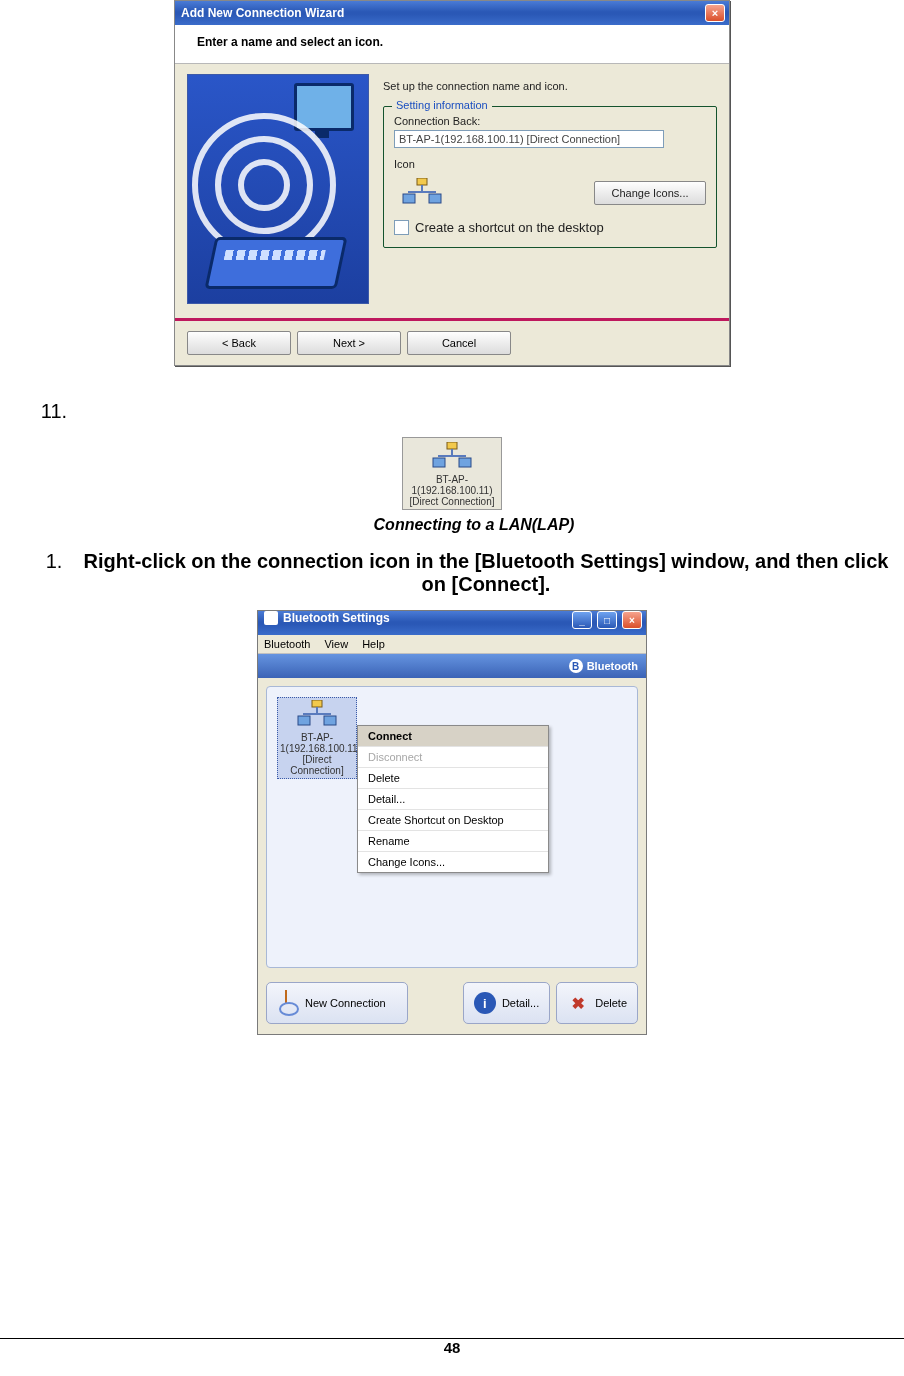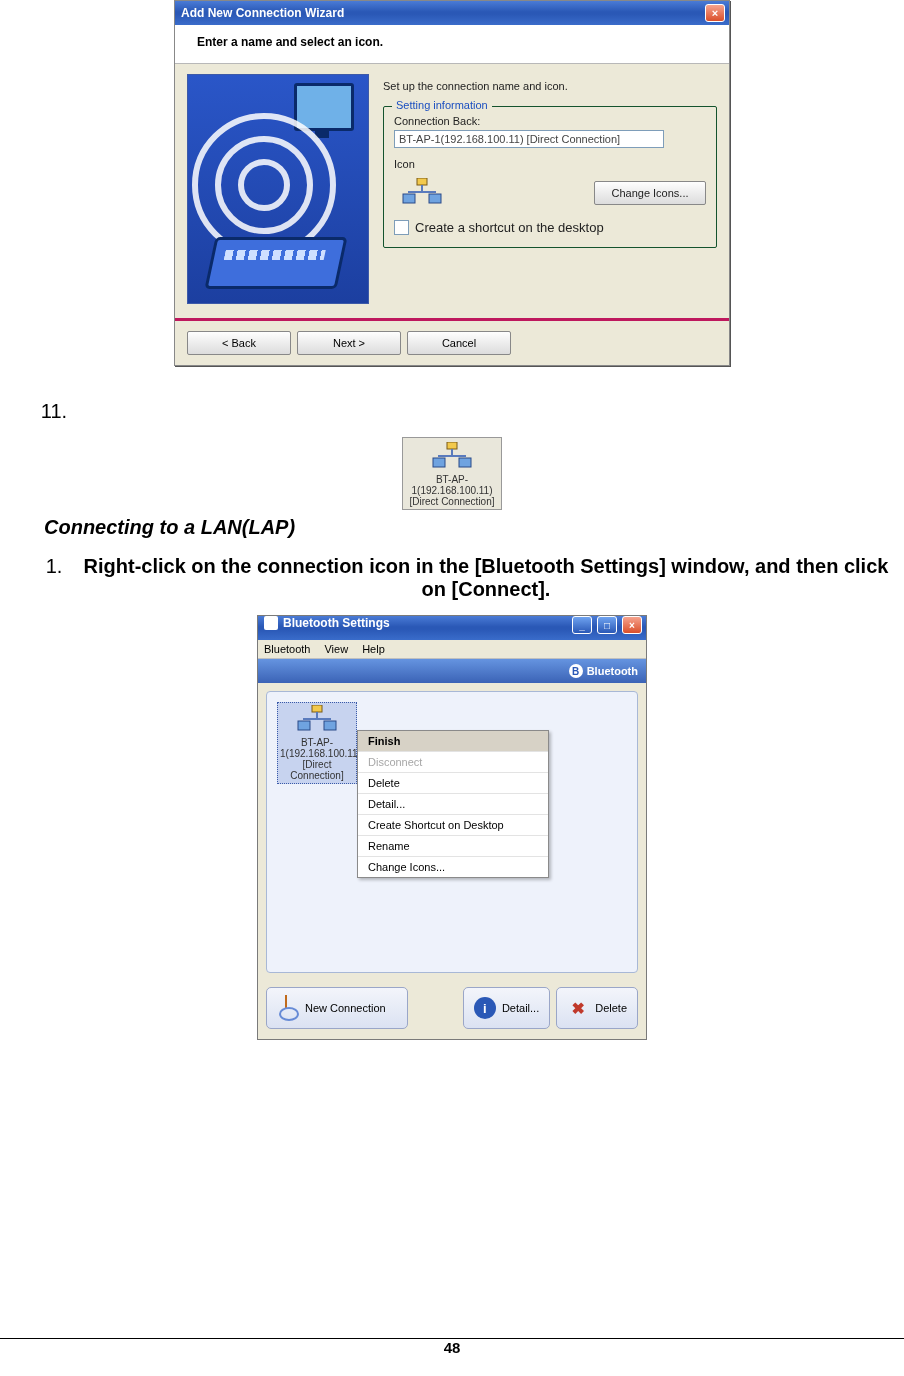--- a/index.html
+++ b/index.html
@@ -154,21 +154,21 @@
 
   
   .ap-icon-block{
     width:94px;margin:14px auto 4px auto;
     border:1px solid #999;background:#e9e7db;
     padding:4px 2px 2px 2px;
     text-align:center;font-size:10px;color:#333;
   }
   .ap-icon-block .net-icon{margin:0 auto 2px auto;width:40px;}
 
-  .subtitle{font-style:italic;font-weight:bold;margin-top:6px;margin-left:44px;font-size:20px;}
+  .subtitle{font-style:italic;font-weight:bold;margin-top:6px;margin-left:44px;font-size:16px;text-align:center;}
 
   
   .bt-win{
     width:388px;margin:14px auto 0 auto;
     border:1px solid #7a7a7a;background:#ece9d8;
   }
   .bt-titlebar{
     height:24px;
     background:linear-gradient(180deg,#4a7bd6 0%,#2a58b6 45%,#2a58b6 55%,#3a6cca 100%);
     display:flex;padding:0 4px 0 6px;gap:5px;
@@ -348,21 +348,21 @@
             <line x1="20" y1="7" x2="20" y2="14" stroke="#5a7bbd" stroke-width="2"></line>
             <line x1="6" y1="14" x2="34" y2="14" stroke="#5a7bbd" stroke-width="2"></line>
             <rect x="1" y="16" width="12" height="9" fill="#6fa3e0" stroke="#2a4a88"></rect>
             <rect x="27" y="16" width="12" height="9" fill="#6fa3e0" stroke="#2a4a88"></rect>
           </svg>
         </div>
         <div>BT-AP-1(192.168.100.11) [Direct Connection]</div>
       </div>
 
       <div class="context-menu">
-        <div class="item sel">Finish</div>
+        <div class="item sel">Connect</div>
         <div class="item disabled">Disconnect</div>
         <div class="item">Delete</div>
         <div class="item">Detail...</div>
         <div class="item">Create Shortcut on Desktop</div>
         <div class="item">Rename</div>
         <div class="item">Change Icons...</div>
       </div>
     </div>
     <div class="bt-footer">
       <div class="bigbtn new">

